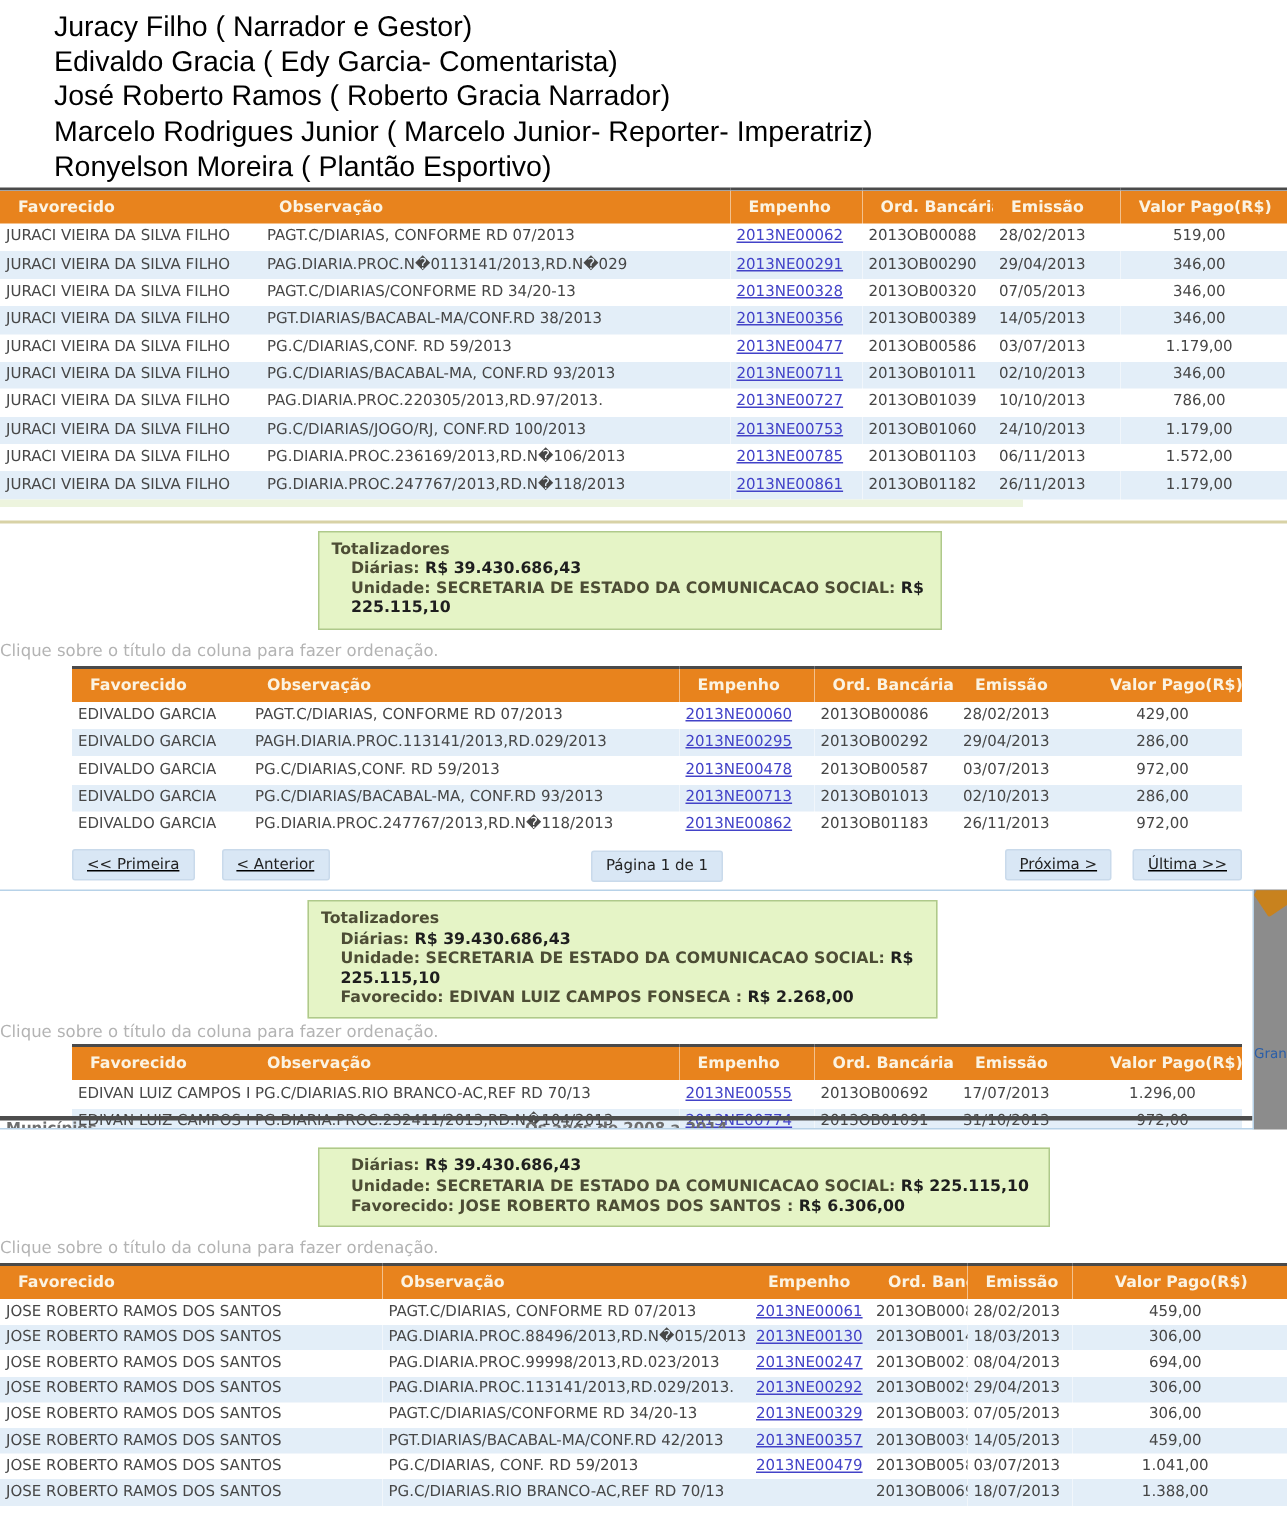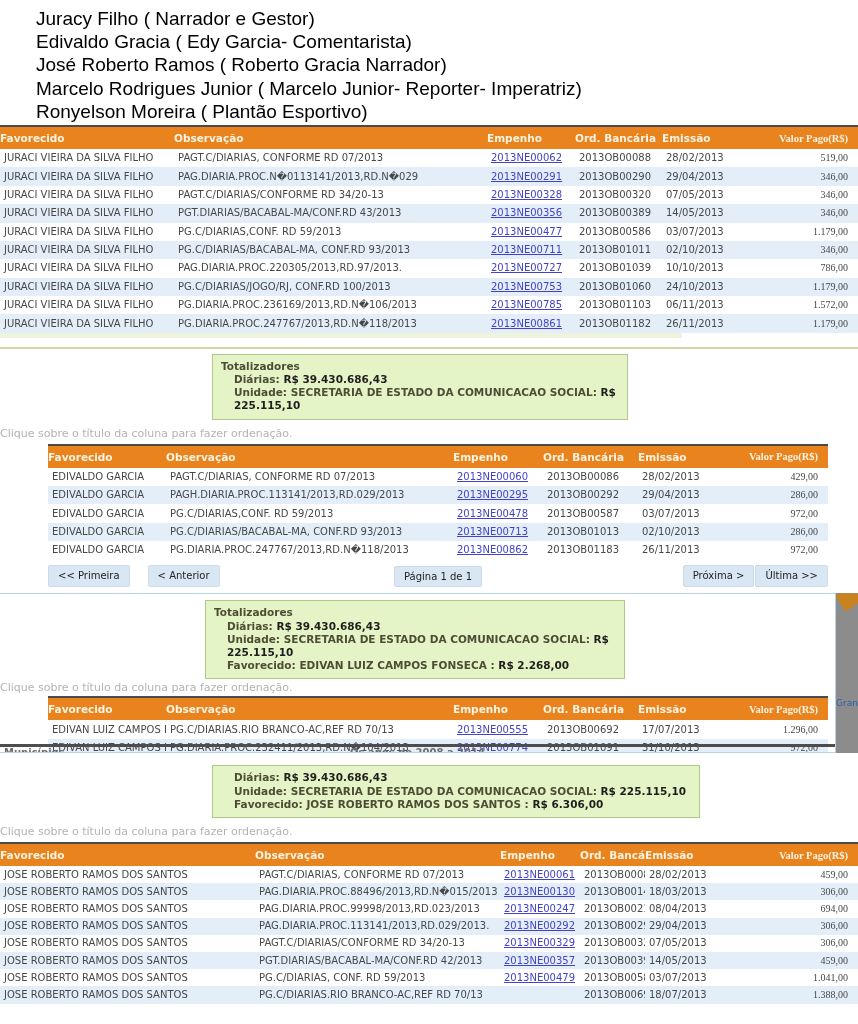--- a/index.html
+++ b/index.html
@@ -9,23 +9,23 @@
     background:#fff; font-family:"DejaVu Sans", sans-serif;
   }
   
   .intro { padding:7px 0 2px 36px; font-family:"Liberation Sans", sans-serif;
            font-size:19px; line-height:23.2px; color:#000; }
   
   table { border-collapse:collapse; table-layout:fixed; }
   .tbl-full { width:858px; }
   .tbl-indent { width:780px; margin-left:48px; }
   thead th { background:#E8831D; color:#FBF3E2; font-size:10.5px; font-weight:bold;
-             text-align:left; padding:5px 0; border-top:2px solid #4A4A4A;
+             text-align:left; padding:5px 12px; border-top:2px solid #4A4A4A;
              white-space:nowrap; overflow:hidden; cursor:pointer; }
-  th.c-val, td.c-val { text-align:right; padding-right:10px;font-family:Liberation Serif, serif; }
+  th.c-val, td.c-val { text-align:center; padding-right:10px; }
   td { font-size:10px; color:#474747; padding:3.2px 4px; line-height:12px;
        white-space:nowrap; overflow:hidden; }
   tr.alt { background:#E3EEF8; }
   a.empenho { color:#4343C8; text-decoration:underline; }
   
   .tbl-t1 th:nth-child(1){width:174px}.tbl-t1 th:nth-child(2){width:313px}
   .tbl-t1 th:nth-child(3){width:88px}.tbl-t1 th:nth-child(4){width:87px}
   .tbl-t1 th:nth-child(5){width:85px}
   
   .tbl-t2 th:nth-child(1){width:118px}.tbl-t2 th:nth-child(2){width:287px}
@@ -42,28 +42,28 @@
   
   .gbox { background:#E5F4C6; border:1px solid #AFC98B; padding:5px 8px 6px 8px;
           font-size:10.5px; font-weight:bold; color:#4D4D35; line-height:13.2px; }
   .gbox .line { margin-left:13px; }
   .gbox .val { color:#1E1E1E; }
   .gbox1 { margin:5px 0 0 212px; width:416px; }
   .gbox2 { margin:6px 0 0 205px; width:420px; }
   .gbox3 { margin:12px 0 0 212px; width:488px; }
   .hint { text-align:left; color:#B3B3B3; font-size:11px; margin:7px 0 4px 0; }
   
-  .pager { display:flex; position:relative; height:22px;
-           margin:6px 30px 0 48px; }
+  .pager { display:flex; align-items:center; position:relative; height:22px;
+           margin:6px 30px 0 48px;text-decoration:underline; }
   .pbtn { background:#D9E7F5; border:1px solid #C9DAEB; padding:4px 9px;
           font-size:10px; color:#222; border-radius:2px; white-space:nowrap; }
   .pager .gap { width:18px; }
   .pager .center { position:absolute; left:0; right:0; text-align:center; }
   .pager .center .pbtn { display:inline-block; }
-  .pager .right { margin-left:auto; display:flex; gap:1px; }
+  .pager .right { margin-left:auto; display:flex; gap:14px; }
   
   .shot { position:relative; width:858px; height:160px; margin-top:6px; }
   .shot-white { position:absolute; left:0; top:0; width:836px; height:160px;
                 background:#fff; border:1px solid #B7D2E8; border-left:none;
                 overflow:hidden; }
   .shot-gray { position:absolute; left:836px; top:0; width:22px; height:160px;
                background:#8C8C8C; overflow:hidden; }
   .fold { position:absolute; left:0; top:0; width:22px; height:18px; background:#C8821E;
           clip-path:polygon(8% 0, 100% 0, 100% 55%, 45% 100%, 0 18%); }
   .sliver-text { position:absolute; left:0px; top:105px; color:#2B5FA8; font-size:9px;
@@ -116,21 +116,21 @@
       <tr>
         <td class="c-fav">JURACI VIEIRA DA SILVA FILHO</td>
         <td class="c-obs">PAGT.C/DIARIAS/CONFORME RD 34/20-13</td>
         <td class="c-emp"><a href="#" class="empenho">2013NE00328</a></td>
         <td class="c-ord">2013OB00320</td>
         <td class="c-emi">07/05/2013</td>
         <td class="c-val">346,00</td>
       </tr>
       <tr class="alt">
         <td class="c-fav">JURACI VIEIRA DA SILVA FILHO</td>
-        <td class="c-obs">PGT.DIARIAS/BACABAL-MA/CONF.RD 43/2013</td>
+        <td class="c-obs">PGT.DIARIAS/BACABAL-MA/CONF.RD 38/2013</td>
         <td class="c-emp"><a href="#" class="empenho">2013NE00356</a></td>
         <td class="c-ord">2013OB00389</td>
         <td class="c-emi">14/05/2013</td>
         <td class="c-val">346,00</td>
       </tr>
       <tr>
         <td class="c-fav">JURACI VIEIRA DA SILVA FILHO</td>
         <td class="c-obs">PG.C/DIARIAS,CONF. RD 59/2013</td>
         <td class="c-emp"><a href="#" class="empenho">2013NE00477</a></td>
         <td class="c-ord">2013OB00586</td>

